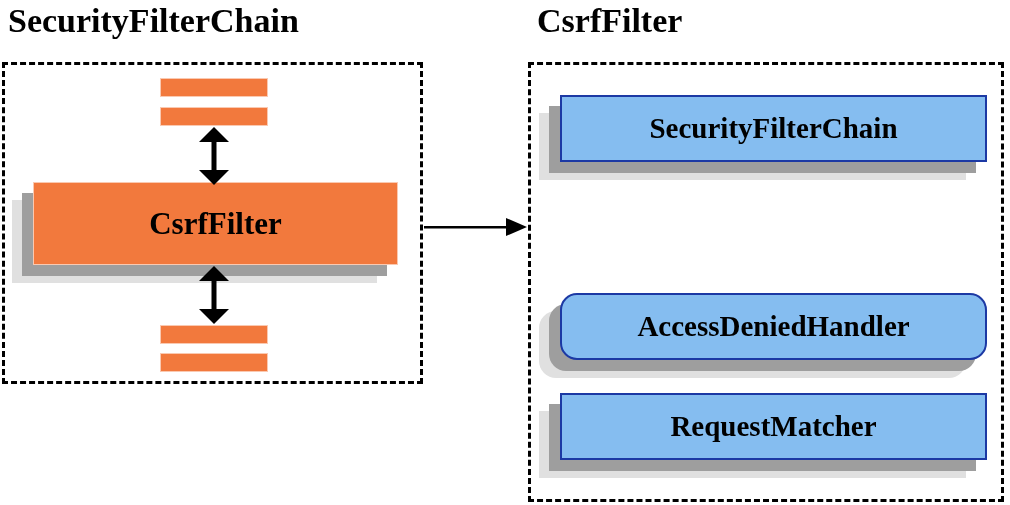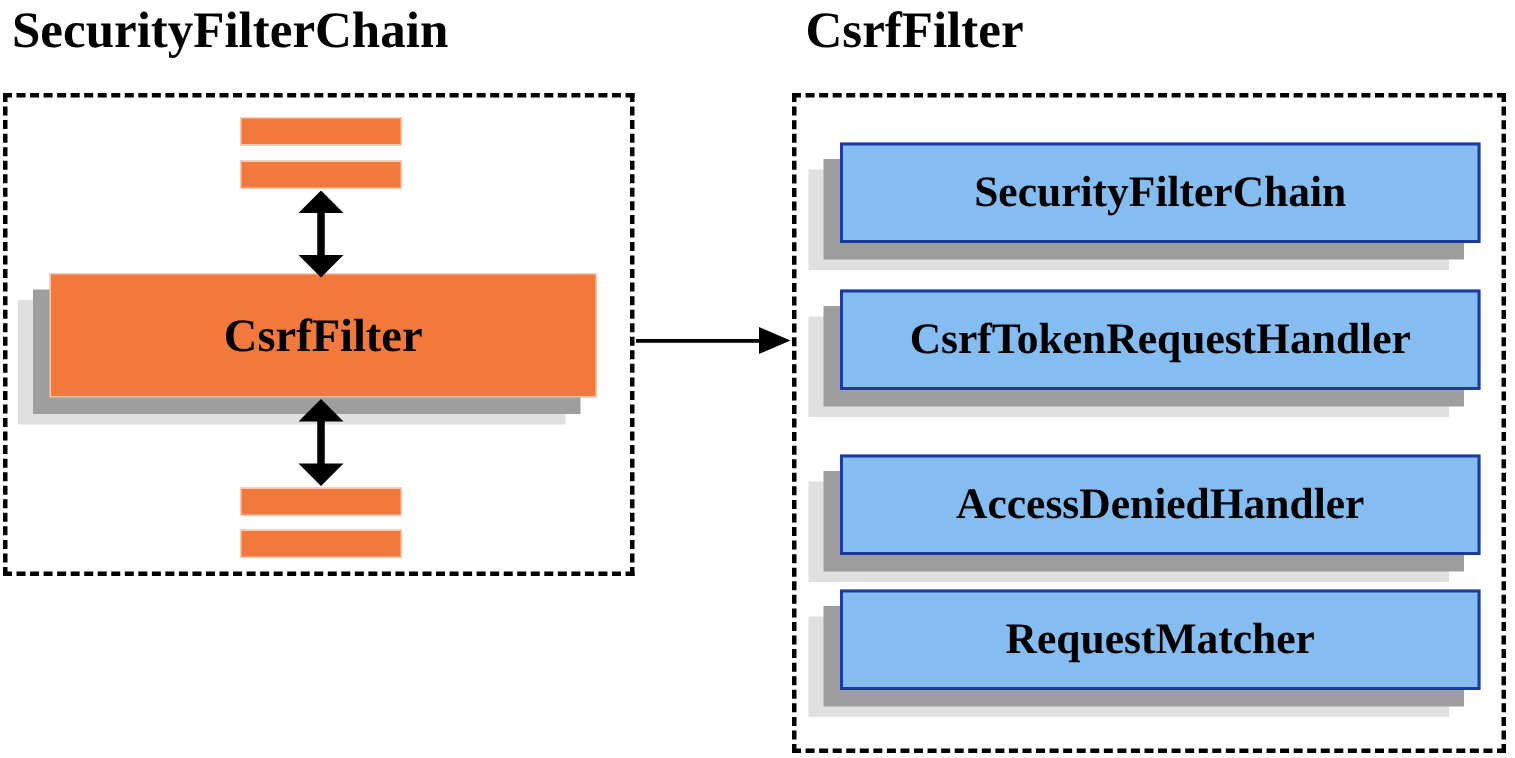--- a/index.html
+++ b/index.html
@@ -111,19 +111,18 @@
 
   <svg class="arrow-svg" style="left:424px; top:217px;" width="103" height="20" viewBox="0 0 103 20">
     <rect x="0" y="9" width="84" height="2.5" fill="#000000"></rect>
     <polygon points="82,1 82,19 103,10" fill="#000000"></polygon>
   </svg>
 
   <div class="dashed-container" style="left:528px; top:62px; width:476px; height:440px;"></div>
 
   <div class="blue-box" style="top:95px;">SecurityFilterChain</div>
 
-  <div class="blue-box" style="top:193px;">CsrfTokenRequestHandler</div>
 
-  <div class="blue-box" style="top:303px;">AccessDeniedHandler</div>
+  <div class="blue-box" style="top:293px;border-radius:17px;">AccessDeniedHandler</div>
 
   <div class="blue-box" style="top:393px;text-align:right;">RequestMatcher</div>
 
 </div>
 
 </body></html>

